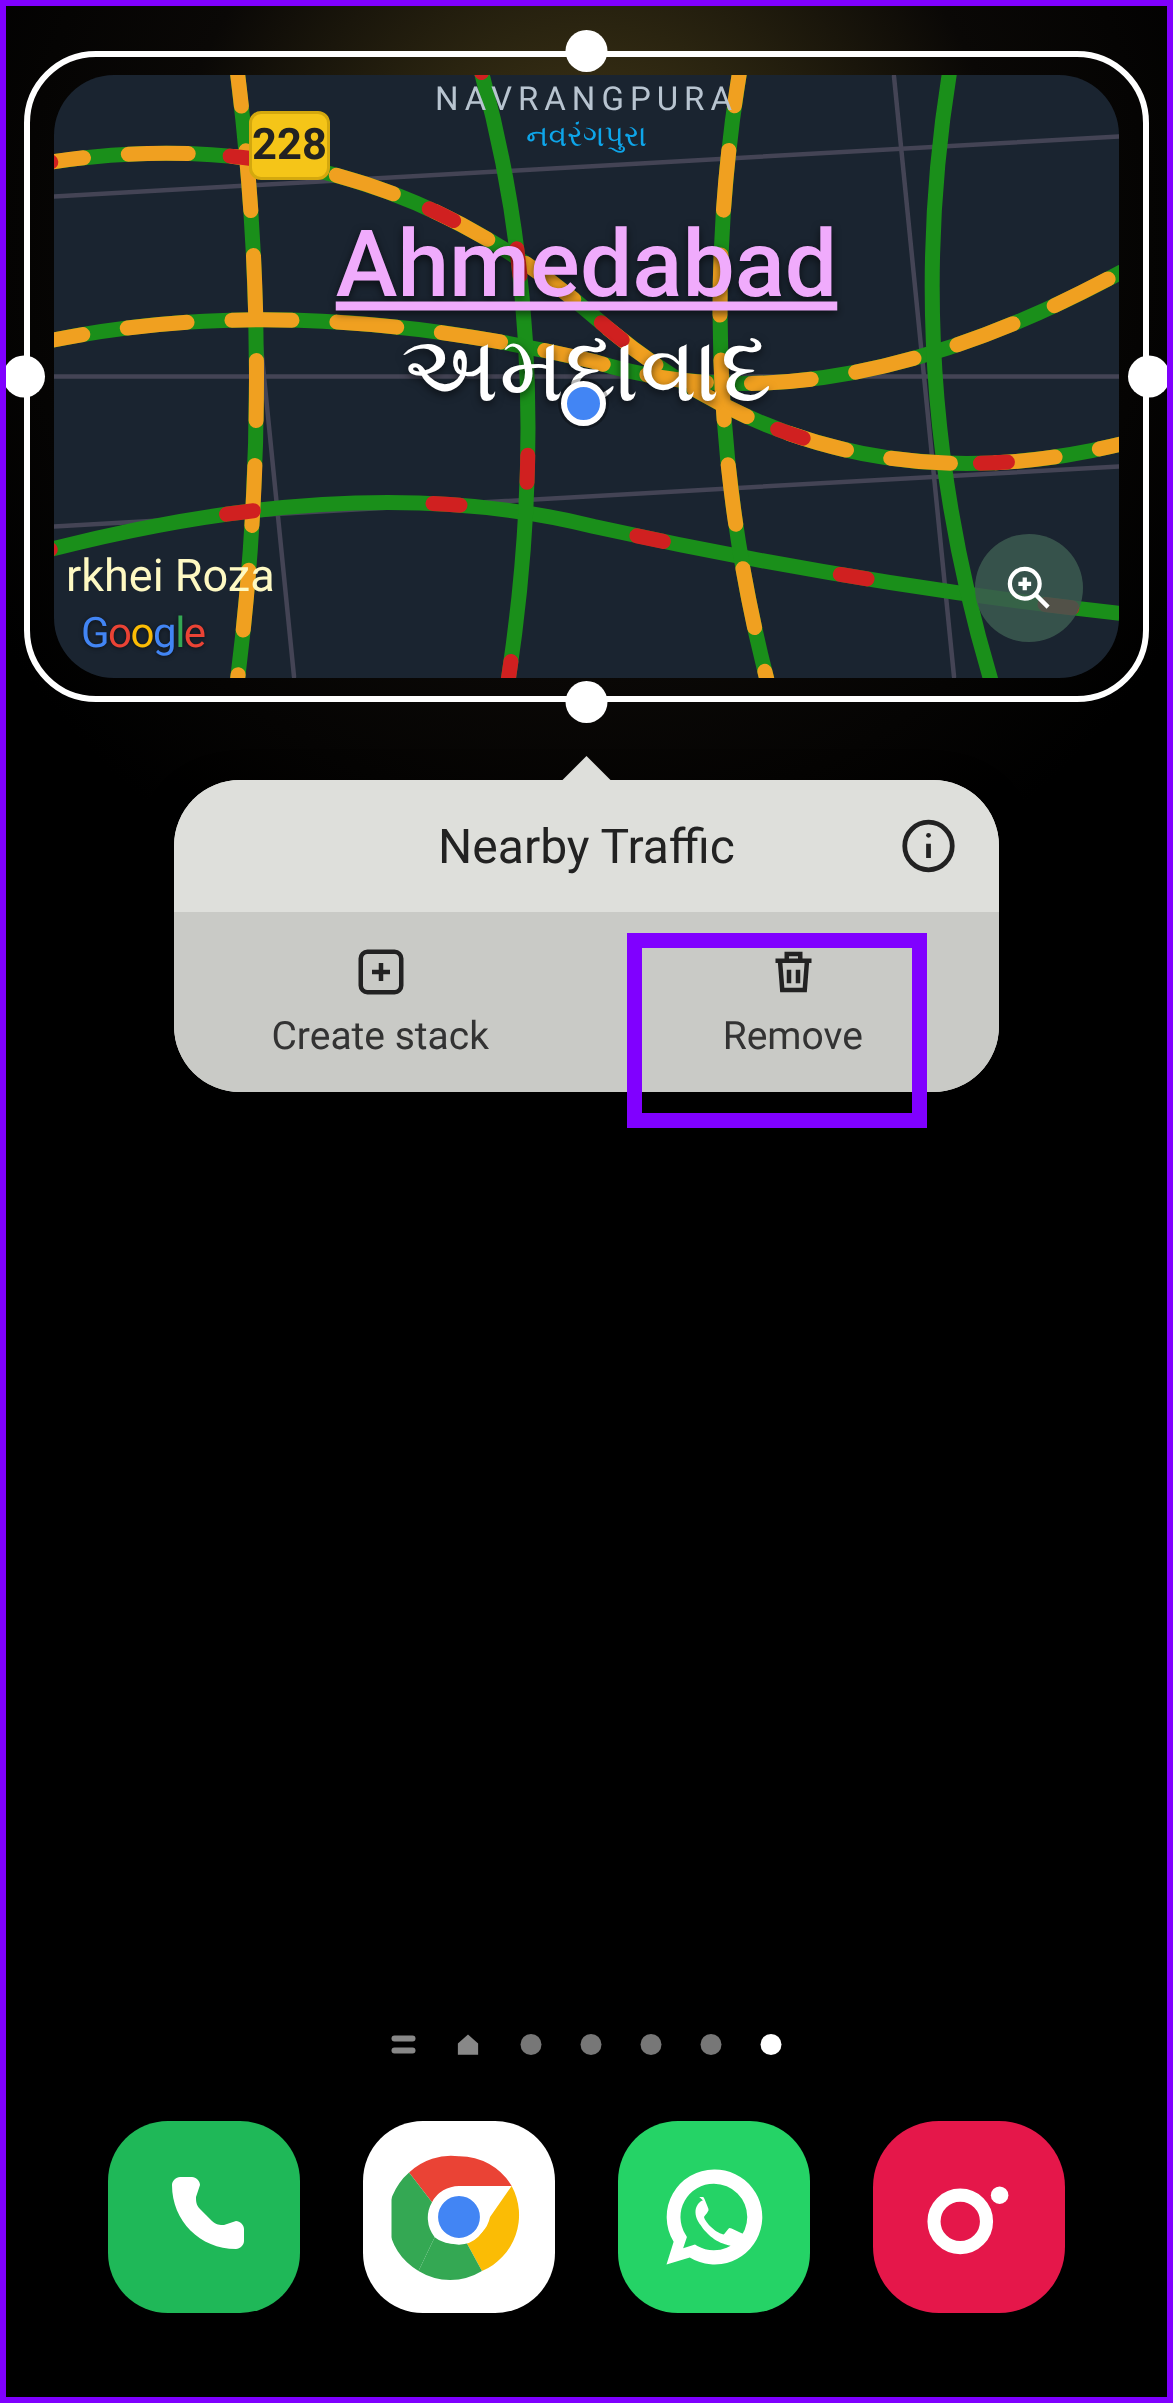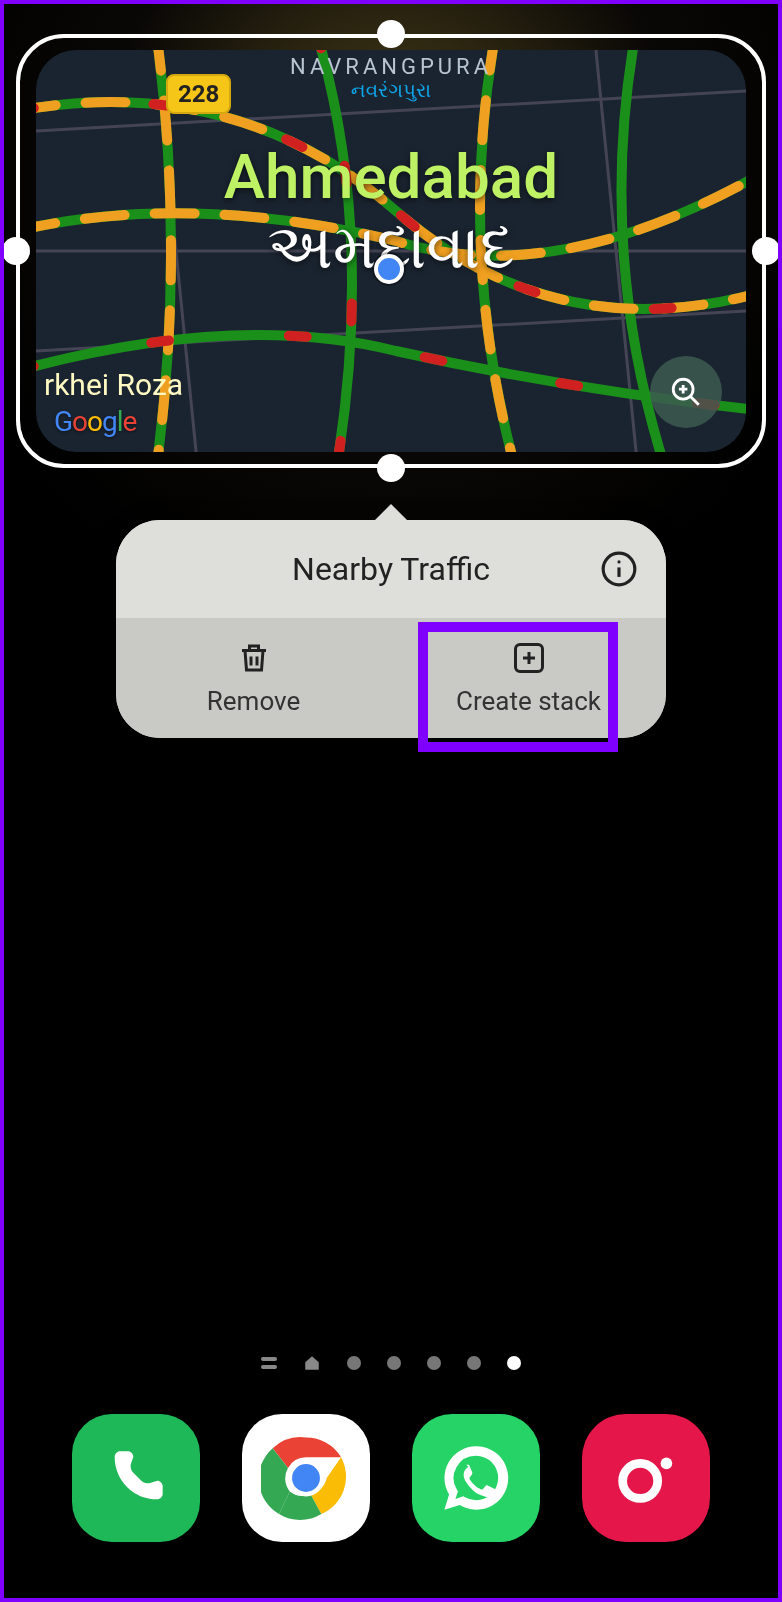--- a/index.html
+++ b/index.html
@@ -47,43 +47,44 @@
   .map {
     position: absolute;
     left: 20px; top: 16px; right: 20px; bottom: 16px;
     border-radius: 40px;
     overflow: hidden;
     background: #1a2430;
   }
   .map svg.roads { position: absolute; inset:0; width:100%; height:100%; }
   .city-en {
     position: absolute; left: 50%; top: 90px; transform: translateX(-50%);
-    color: #bef264; font-size: 62px; font-weight: 500;
+    color: #f0abfc; font-size: 62px; font-weight: 500;
     text-shadow: 0 2px 6px rgba(0,0,0,0.6);
     white-space: nowrap;
+    text-decoration: underline;
   }
   .city-gu {
     position: absolute; left: 50%; top: 160px; transform: translateX(-50%);
     color: #fff; font-size: 62px; font-weight: 500;
     text-shadow: 0 2px 6px rgba(0,0,0,0.6);
     white-space: nowrap;
   }
   .area-en {
     position: absolute; left: 50%; top: 4px; transform: translateX(-50%);
     color: #b8c4d0; font-size: 22px; letter-spacing: 4px;
     white-space: nowrap;
   }
   .area-gu {
     position: absolute; left: 50%; top: 28px; transform: translateX(-50%);
     color: #0ea5e9; font-size: 20px; white-space: nowrap;
   }
   .route-badge {
     position: absolute; left: 130px; top: 24px;
     background: #f5c518; color: #222; font-weight: 700;
-    font-size: 24px; padding: 4px 10px; border-radius: 8px;
+    font-size: 29px; padding: 4px 0; border-radius: 8px;
     border: 2px solid #d4a80e;
   }
   .poi {
     position: absolute; left: 8px; bottom: 50px;
     color: #fef9c3; font-size: 30px;
   }
   .google-logo {
     position: absolute; left: 18px; bottom: 14px;
     font-size: 28px; font-weight: 400; letter-spacing: -1px;
     text-shadow: 0 1px 3px rgba(0,0,0,0.5);
@@ -118,21 +119,21 @@
     box-shadow: 0 6px 24px rgba(0,0,0,0.4);
   }
   .popup-arrow {
     position: absolute; left: 50%; top: -16px; transform: translateX(-50%);
     width: 0; height: 0;
     border-left: 18px solid transparent;
     border-right: 18px solid transparent;
     border-bottom: 18px solid #dedfdb;
   }
   .popup-header {
-    height: 98px;
+    height: 88px;
     background: #dedfdb;
     border-radius: 44px 44px 0 0;
     display: flex; align-items: center; justify-content: center;
     position: relative;
   }
   .popup-title { font-size: 32px; color: #222; }
   .info-btn {
     position: absolute; right: 28px; top: 50%; transform: translateY(-50%);
     width: 38px; height: 38px;
   }
@@ -262,35 +263,35 @@
       <svg viewBox="0 0 24 24" fill="none" stroke="#222" stroke-width="2">
         <circle cx="12" cy="12" r="10"></circle>
           <line x1="12" y1="11" x2="12" y2="17"></line>
           <circle cx="12" cy="7.5" r="1" fill="#222" stroke="none"></circle>
       </svg>
     </div>
   </div>
   <div class="popup-actions">
     <div class="action">
       <svg viewBox="0 0 24 24" fill="none" stroke="#222" stroke-width="2">
+        <rect x="3" y="3" width="18" height="18" rx="3"></rect>
+          <line x1="12" y1="8" x2="12" y2="16"></line>
+          <line x1="8" y1="12" x2="16" y2="12"></line>
+      </svg>
+      <span>Create stack</span>
+    </div>
+    <div class="action">
+      <svg viewBox="0 0 24 24" fill="none" stroke="#222" stroke-width="2">
         <path d="M4 7h16"></path>
           <path d="M9 7V4h6v3"></path>
           <path d="M6 7l1 13h10l1-13"></path>
           <line x1="10" y1="11" x2="10" y2="17"></line>
           <line x1="14" y1="11" x2="14" y2="17"></line>
       </svg>
       <span>Remove</span>
-    </div>
-    <div class="action">
-      <svg viewBox="0 0 24 24" fill="none" stroke="#222" stroke-width="2">
-        <rect x="3" y="3" width="18" height="18" rx="3"></rect>
-          <line x1="12" y1="8" x2="12" y2="16"></line>
-          <line x1="8" y1="12" x2="16" y2="12"></line>
-      </svg>
-      <span>Create stack</span>
     </div>
   </div>
 </div>
 
 <div class="remove-highlight"></div>
 
 <div class="pager">
   <div class="menu-ind">
       <div></div>
       <div></div>

